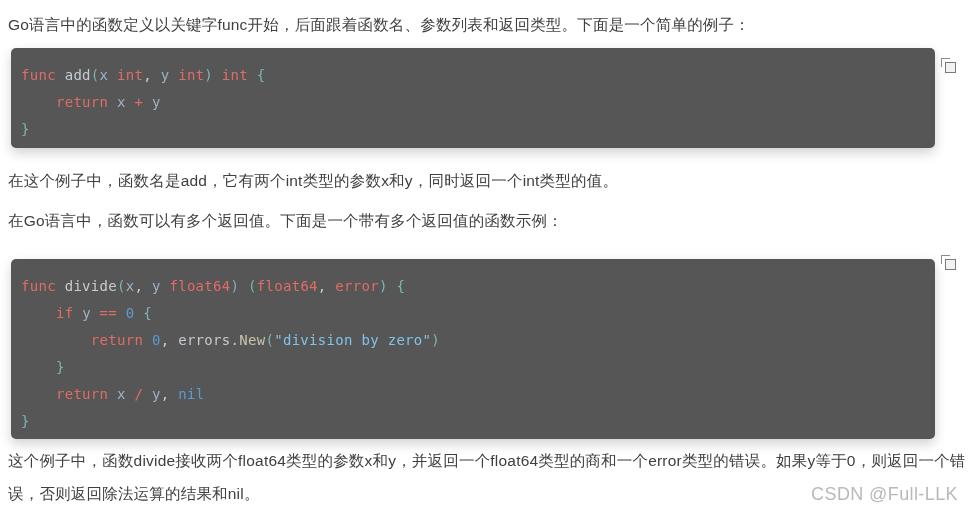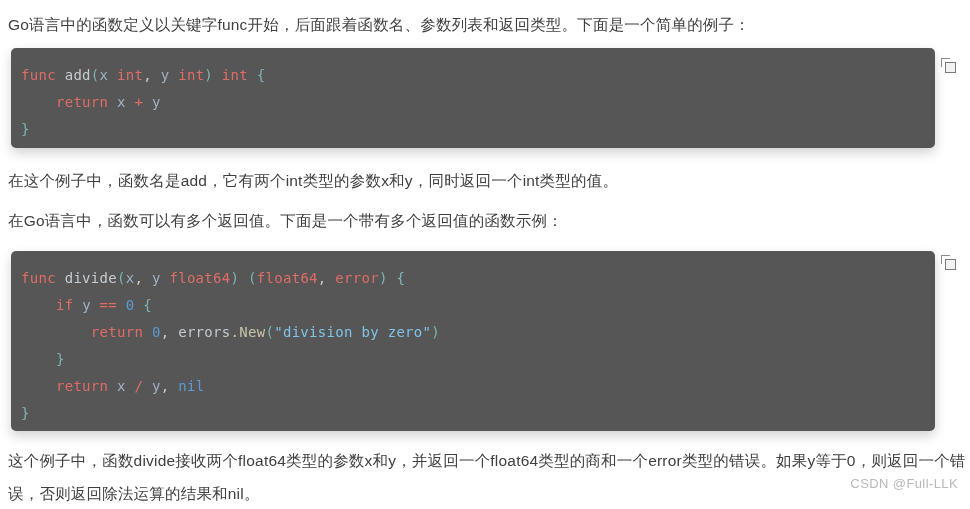--- a/index.html
+++ b/index.html
@@ -41,21 +41,21 @@
   #para-mid2   { position: absolute; left: 0;  top: 204px; width: 962px; }
   #para-outro  { position: absolute; left: 0;  top: 444px; width: 962px; }
 
   
   .code-wrap {
     position: absolute;
     left: 11px;
     width: 924px;
   }
   #code-wrap-1 { top: 48px;  height: 100px; }
-  #code-wrap-2 { top: 251px; height: 180px; }
+  #code-wrap-2 { top: 259px; height: 180px; }
 
   .code-block {
     background: #565656;
     border-radius: 5px;
     width: 100%;
     height: 100%;
     box-sizing: border-box;
     padding: 14px 0 10px 10px;
     box-shadow: 0 5px 12px rgba(0,0,0,0.18);
     overflow: hidden;
@@ -108,23 +108,23 @@
     width: 11px; height: 11px;
     border: 1.4px solid #7a7a7a;
     background: #f2f2f2;
     box-sizing: border-box;
   }
 
   
   #watermark {
     position: absolute;
     right: 12px;
-    bottom: 18px;
+    bottom: 4px;
     color: #b9b9b9;
-    font-size: 13px;
+    font-size: 18px;
     letter-spacing: 0.4px;
     font-family: "Liberation Sans", "DejaVu Sans", sans-serif;
     user-select: none;
   }
 </style>
 </head>
 <body>
 
 <div class="page">
 

